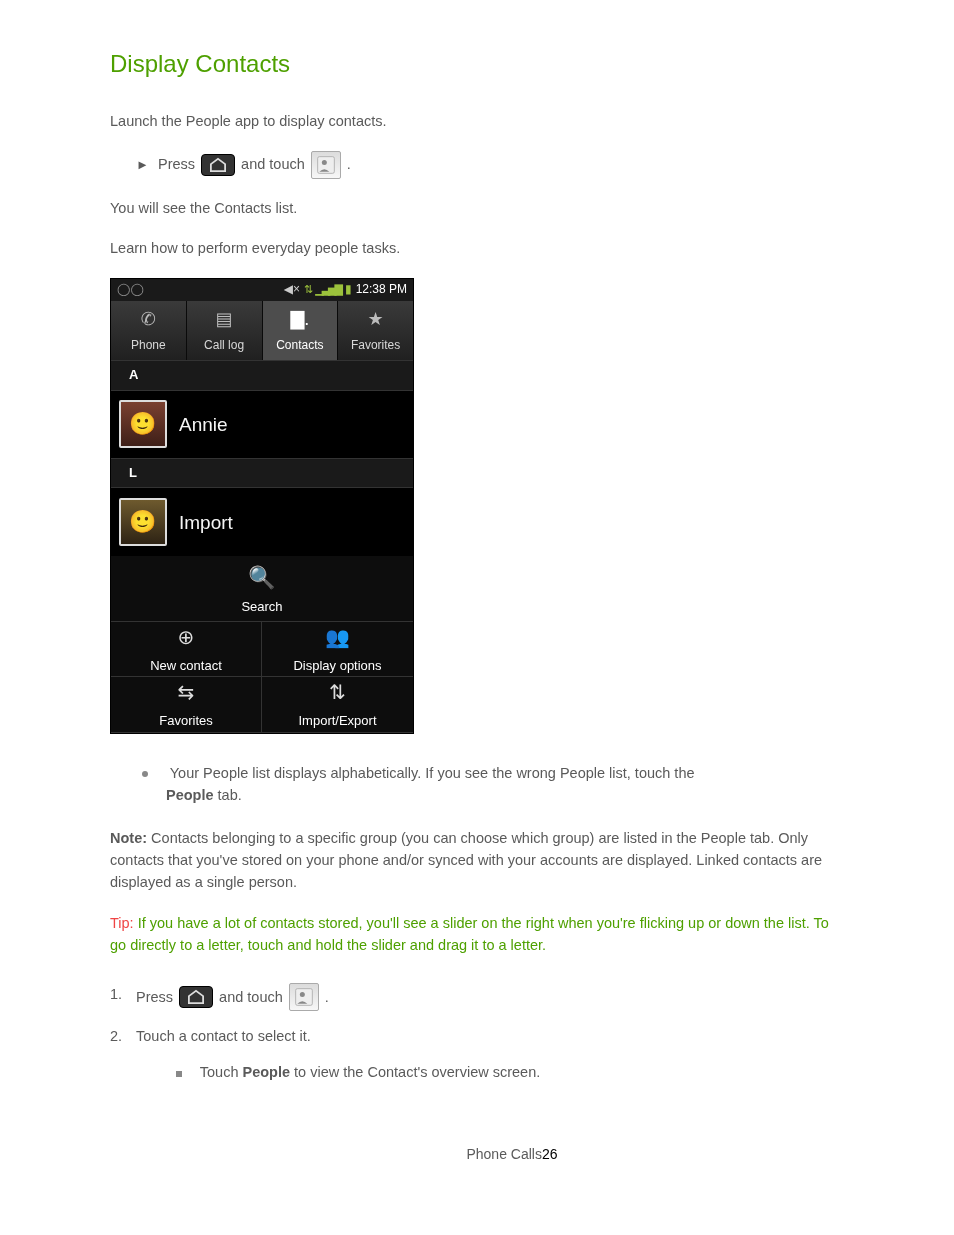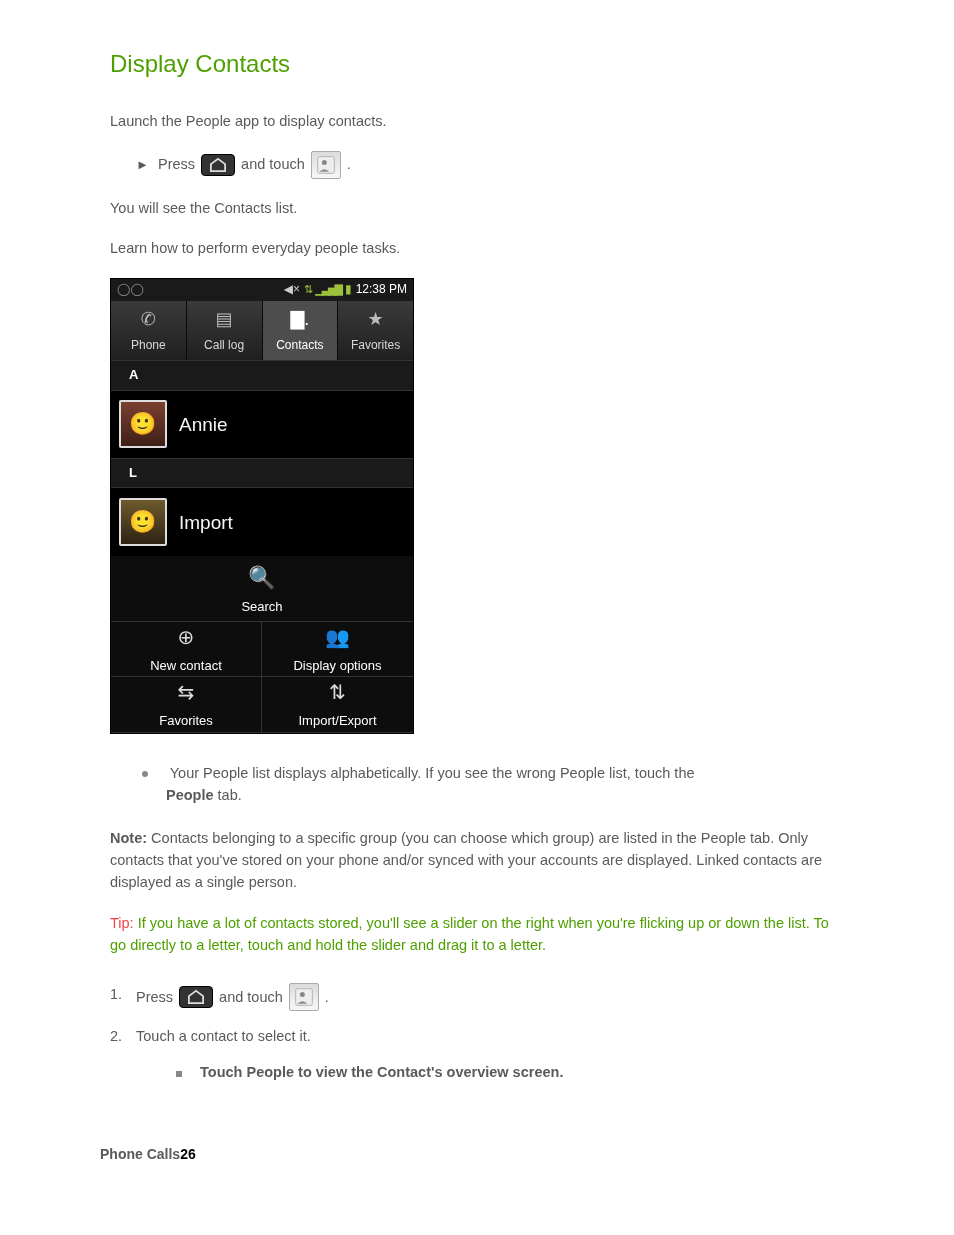--- a/index.html
+++ b/index.html
@@ -84,23 +84,23 @@
 .bullet-block p { margin-bottom:14px; }
 .note-label { font-weight:bold; color:#5a5a5a;text-align:right; }
 .tip-label { color:#ef4444; font-weight:normal; }
 .tip-text { color:#4ea000; }
 .tip-block { margin:10px 0 26px 0; }
 .numlist { margin-left: 0; }
 .numlist .numrow { display:flex; align-items:flex-start; margin-bottom:14px; gap:12px; }
 .numlist .numrow .num { min-width:14px; color:#5a5a5a; }
 .numlist .numrow .body { flex:1; }
 .square-bullet { display:inline-block; width:6px; height:6px; background:#888; margin-right:14px; vertical-align:middle; }
-.sub-item { margin-left: 66px; margin-top: 4px; margin-bottom: 8px; font-weight: bold; }
+.sub-item { margin-left: 66px; margin-top: 4px; margin-bottom: 8px; }
 .inline-flex { display:inline-flex; align-items:center; gap:6px; }
-.footer-note { margin-top: 60px; display:flex; justify-content:flex-start; padding: 0 30px 0 100px; color:#5a5a5a; font-size: 14px; font-weight: bold;}
+.footer-note { margin-top: 60px; display:flex; justify-content:center; padding: 0 30px 0 100px; color:#5a5a5a; font-size: 14px;}
 .footer-note .pnum { color:#000000; }
 .svg-home { }
 </style>
 </head>
 <body>
 
 <div class="content">
 
   <h2 class="section-title">Display Contacts</h2>
 

